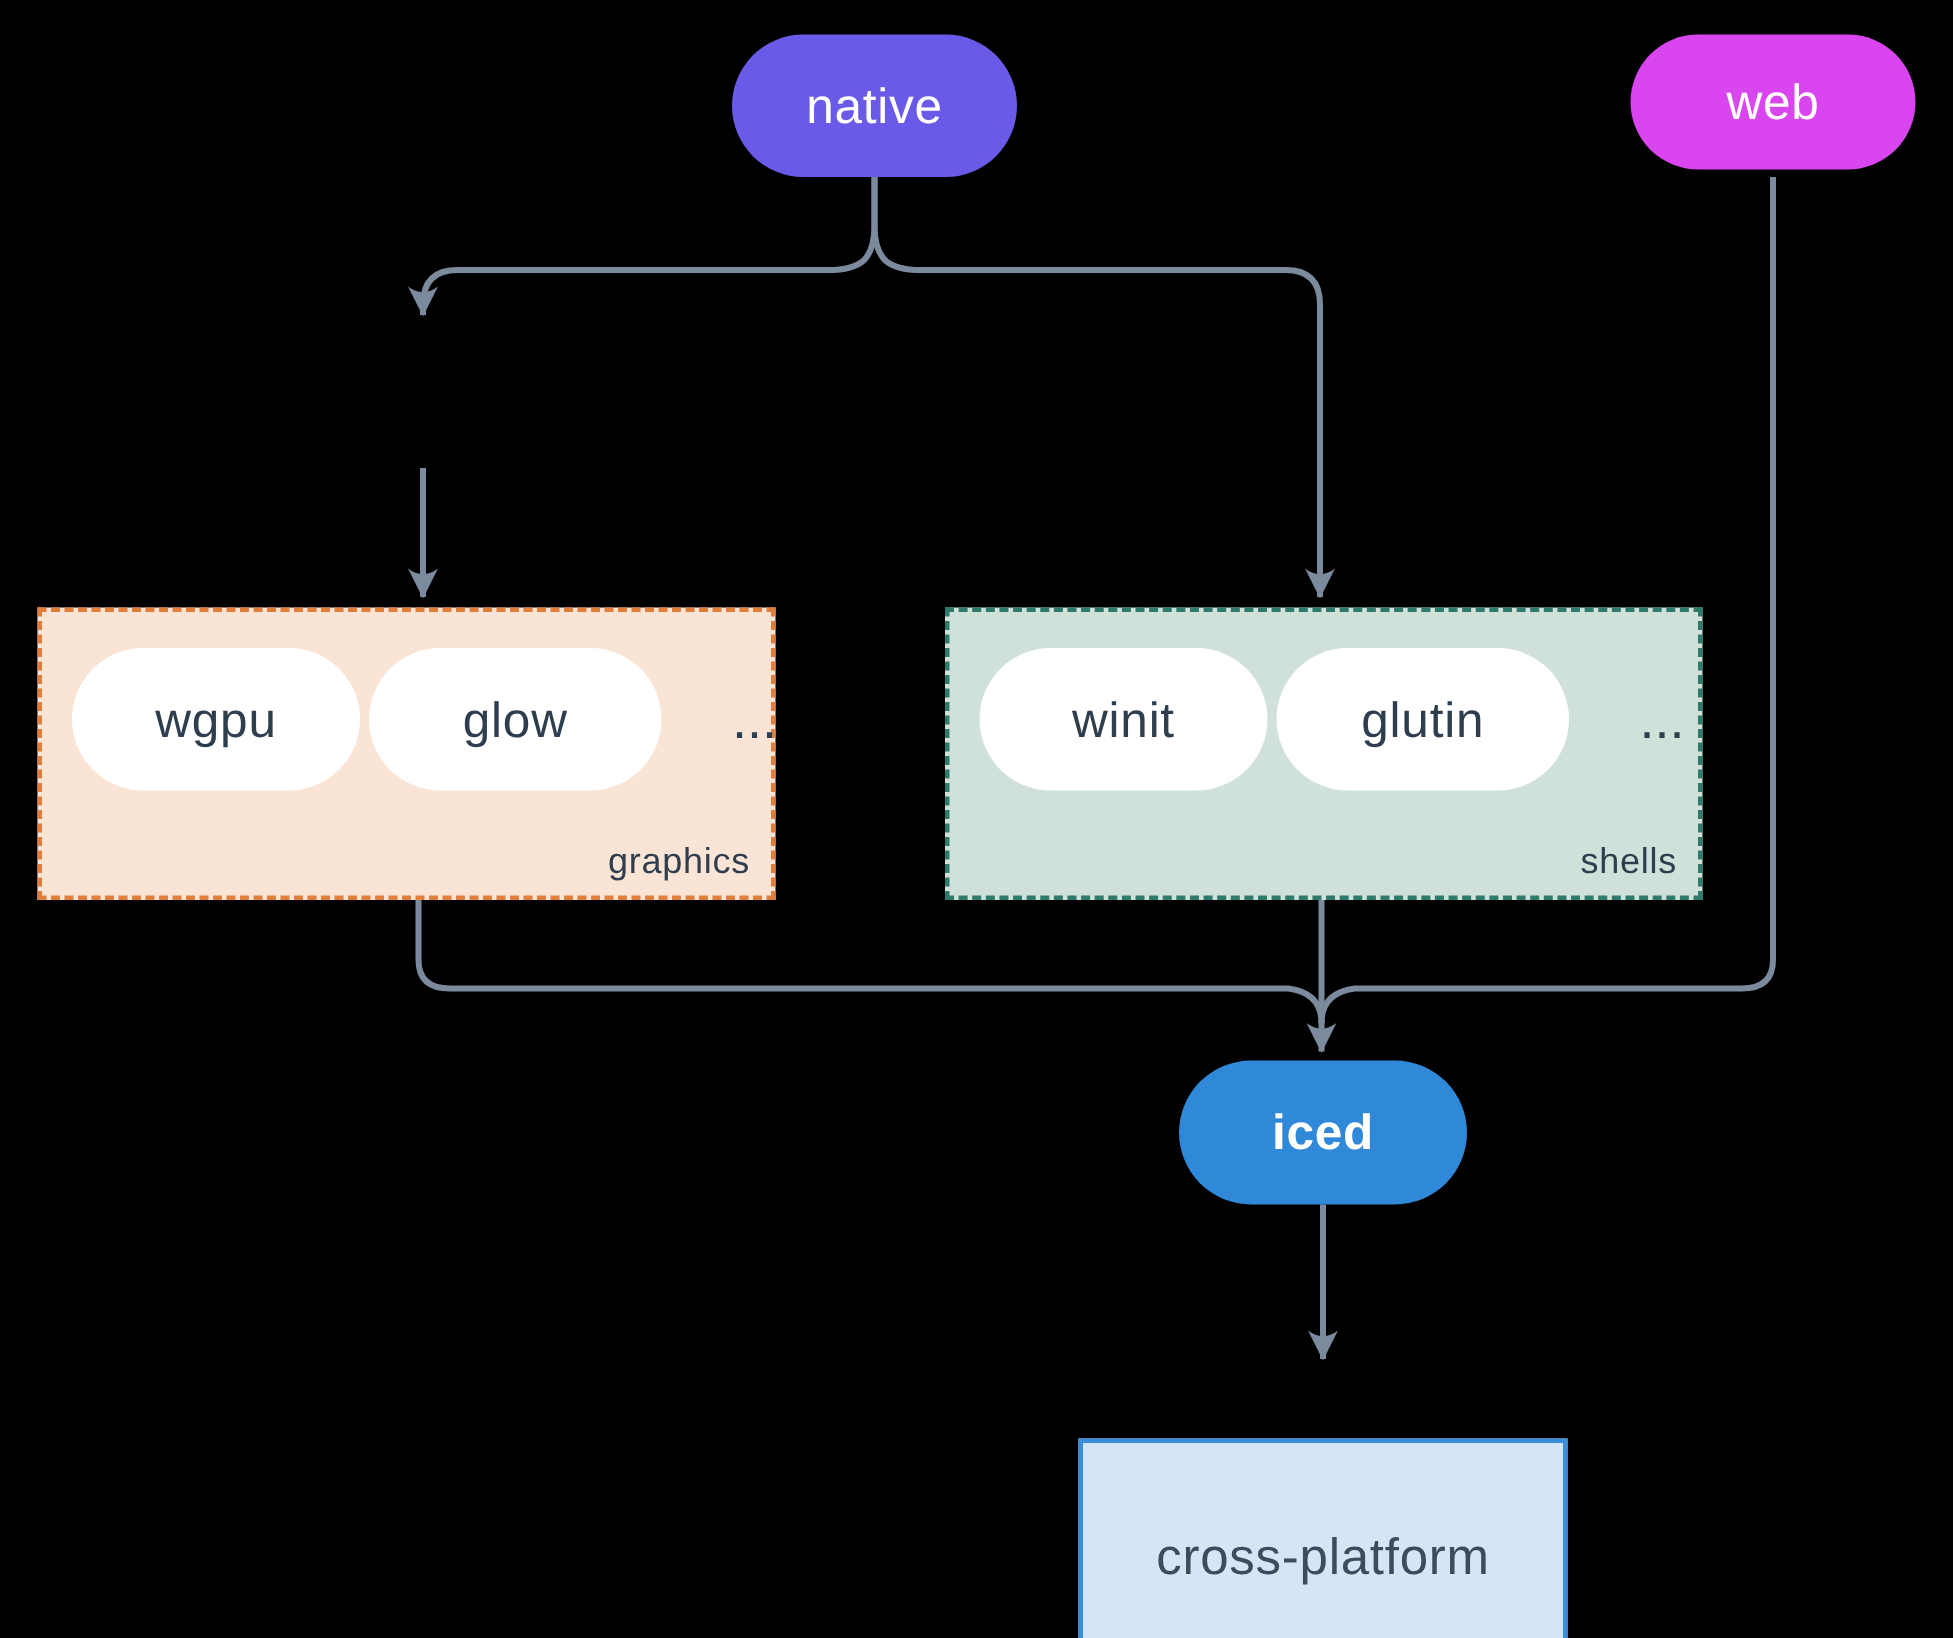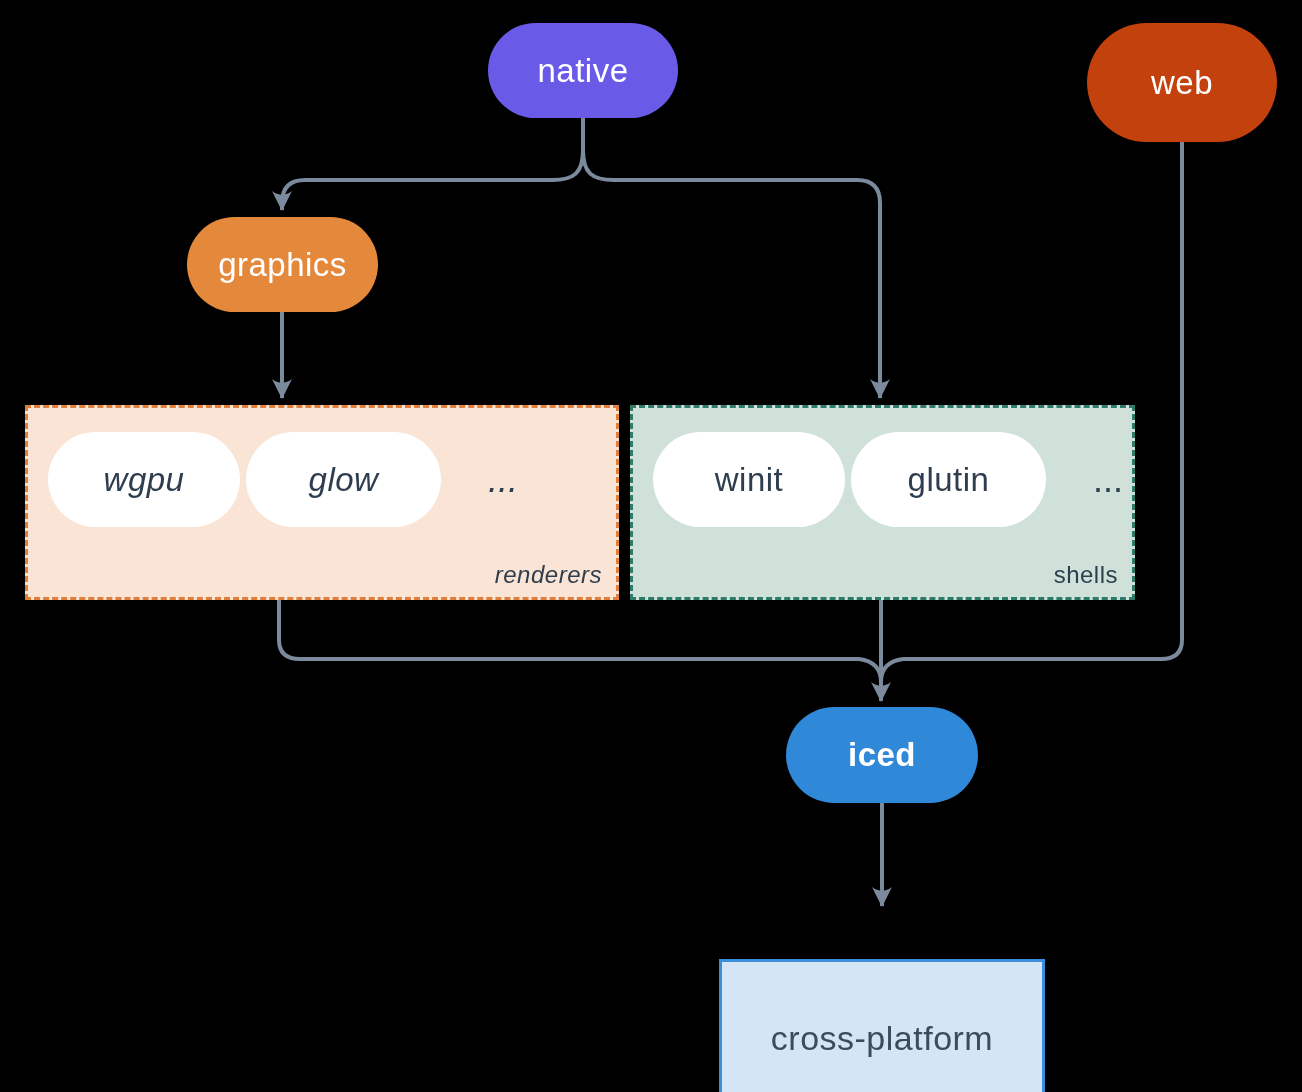--- a/index.html
+++ b/index.html
@@ -19,35 +19,34 @@
     display: flex;
     align-items: center;
     justify-content: center;
     border-radius: 60px;
     font-size: 33px;
     letter-spacing: 0.5px;
     color: #fff;
     box-sizing: border-box;
   }
   .pill-native   { left: 488px;  top: 23px;  width: 190px; height: 95px; background: #6a5ae8; }
-  .pill-web      { left: 1087px; top: 23px;  width: 190px; height: 119px; background: #c2410c; text-align: center; }
+  .pill-web      { left: 1087px; top: 23px;  width: 190px; height: 90px; background: #d946ef; text-align: center; }
   .pill-graphics { left: 187px;  top: 217px; width: 191px; height: 95px; background: #e4893c; }
   .pill-iced     { left: 786px;  top: 707px; width: 192px; height: 96px; background: #2f89d8; font-weight: bold; }
 
   .group {
     position: absolute;
     box-sizing: border-box;
     top: 405px;
     height: 195px;
   }
   .group-renderers {
-    left: 25px; width: 594px;
+    left: 25px; width: 492px;
     background: #fae4d5;
     border: 3px dashed #e07e3a;
-    font-style: italic;
   }
   .group-shells {
     left: 630px; width: 505px;
     background: #d0e1da;
     border: 3px dashed #2e7a6b;
   }
   .white-pill {
     position: absolute;
     top: 24px;
     height: 95px;
@@ -124,33 +123,30 @@
   </svg>
 
   <div class="pill pill-native">
     <span>native</span>
   </div>
 
   <div class="pill pill-web">
     <span>web</span>
   </div>
 
-  <div class="pill pill-graphics">
-    <span>graphics</span>
-  </div>
 
   <div class="group group-renderers">
     <div class="white-pill wp-1">
       <span>wgpu</span>
     </div>
     <div class="white-pill wp-2">
       <span>glow</span>
     </div>
     <div class="ellipsis">...</div>
-    <div class="group-label">renderers</div>
+    <div class="group-label">graphics</div>
   </div>
 
   <div class="group group-shells">
     <div class="white-pill wp-1">
       <span>winit</span>
     </div>
     <div class="white-pill wp-2">
       <span>glutin</span>
     </div>
     <div class="ellipsis">...</div>

